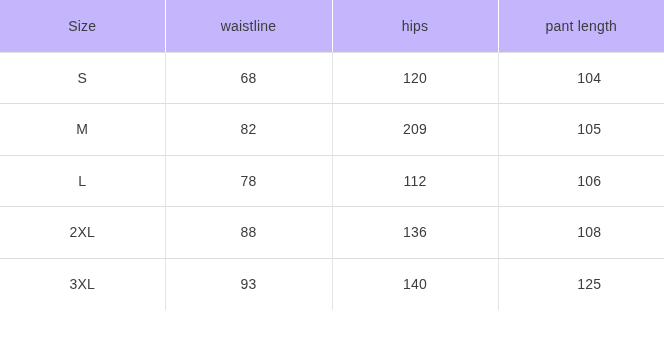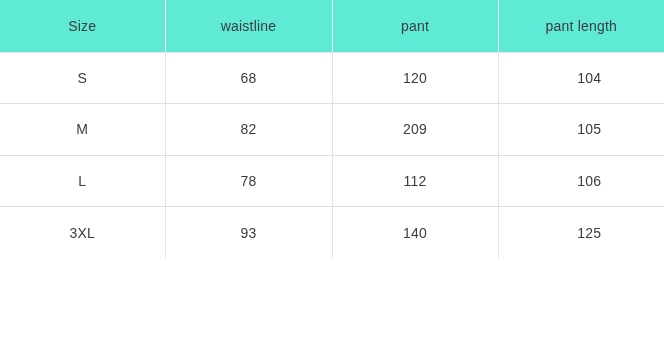--- a/index.html
+++ b/index.html
@@ -21,21 +21,21 @@
     table-layout: fixed;
   }
 
   .size-table col.c0 { width: 165px; }
   .size-table col.c1 { width: 167px; }
   .size-table col.c2 { width: 166px; }
   .size-table col.c3 { width: 166px; }
 
   
   .size-table thead tr {
-    background: #5eead4;
+    background: #c4b5fd;
     height: 52px;
   }
   .size-table thead th {
     font-weight: 400;
     font-size: 14px;
     color: #3c3c3c;
     text-align: center;
     vertical-align: middle;
     padding: 0;
     border-right: 1px solid #ffffff;
@@ -78,21 +78,21 @@
     <col class="c0">
       <col class="c1">
       <col class="c2">
       <col class="c3">
   </colgroup>
 
   <thead>
     <tr>
       <th>Size</th>
       <th>waistline</th>
-      <th>pant</th>
+      <th>hips</th>
       <th>pant length</th>
     </tr>
   </thead>
 
   <tbody>
     <tr>
       <td>S</td>
       <td>68</td>
       <td>120</td>
       <td>104</td>
@@ -103,19 +103,25 @@
       <td>209</td>
       <td>105</td>
     </tr>
     <tr>
       <td>L</td>
       <td>78</td>
       <td>112</td>
       <td>106</td>
     </tr>
     <tr>
+      <td>2XL</td>
+      <td>88</td>
+      <td>136</td>
+      <td>108</td>
+    </tr>
+    <tr>
       <td>3XL</td>
       <td>93</td>
       <td>140</td>
       <td>125</td>
     </tr>
   </tbody>
 </table>
 
 </body></html>

